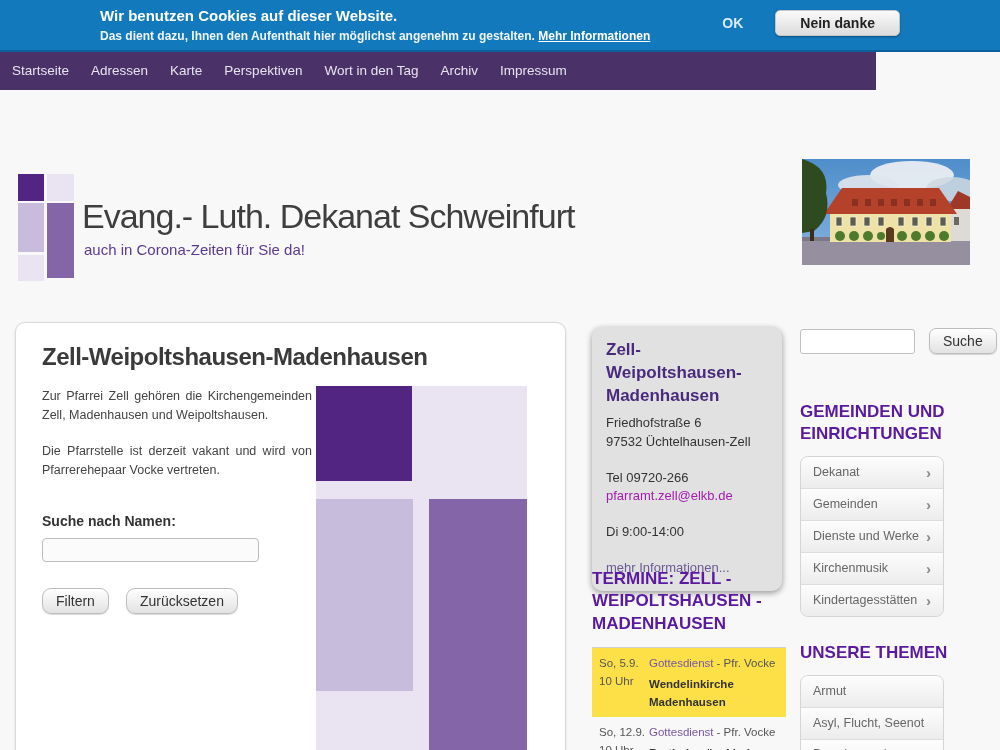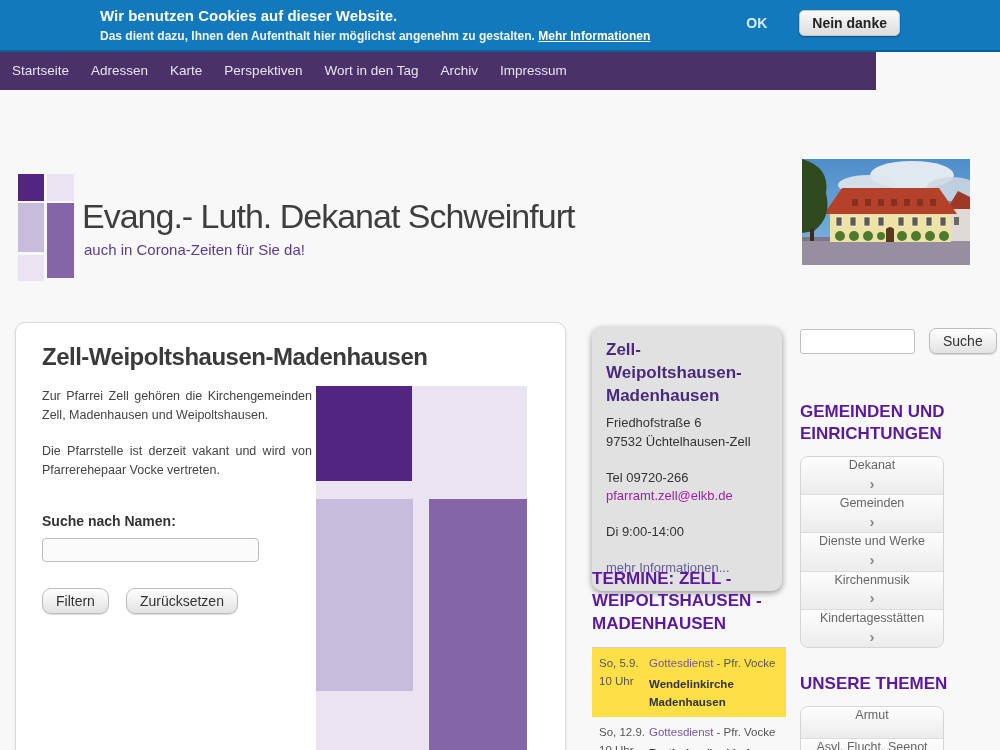--- a/index.html
+++ b/index.html
@@ -7,21 +7,21 @@
   #viewport{position:relative;width:1000px;height:750px;overflow:hidden;background:#f8f8f8;}
 
   
   .cookie-banner{position:absolute;top:0;left:0;width:1000px;height:52px;background:#1379bd;border-bottom:2px solid #0d5f9c;box-sizing:border-box;z-index:30;}
   .banner-inner{width:800px;margin:0 auto;display:flex;justify-content:space-between;align-items:flex-start;}
   .banner-title{color:#ffffff;font-weight:bold;font-size:15px;margin-top:7px;}
   .banner-msg{color:#eef5fb;font-weight:bold;font-size:12px;margin-top:5px;}
   .banner-msg a{color:#ffffff;text-decoration:underline;cursor:pointer;}
   .banner-actions{display:flex;align-items:center;gap:32px;margin-top:10px;}
   .ok-link{color:#d9ebf9;font-size:14px;font-weight:bold;cursor:pointer;}
-  .decline-btn{background:linear-gradient(180deg,#fafafa,#dcdcdc);border:1px solid #c6c6c6;border-radius:5px;padding:4px 12px;font-size:14px;font-weight:bold;color:#222;cursor:pointer;box-shadow:0 1px 2px rgba(0,0,0,.35);font-family:"Liberation Sans",sans-serif;}
+  .decline-btn{background:linear-gradient(180deg,#fafafa,#dcdcdc);border:1px solid #c6c6c6;border-radius:5px;padding:4px 24px;font-size:14px;font-weight:bold;color:#222;cursor:pointer;box-shadow:0 1px 2px rgba(0,0,0,.35);font-family:"Liberation Sans",sans-serif;}
 
   
   .main-nav{position:absolute;top:52px;left:0;width:876px;height:38px;background:#4a3269;display:flex;align-items:center;padding-left:1px;box-sizing:border-box;z-index:25;}
   .nav-item{color:#e8e3f0;font-size:13.5px;line-height:38px;padding:0 11px;cursor:pointer;}
 
   
   .site-header{position:absolute;top:90px;left:0;width:1000px;height:220px;background:#f8f8f8;}
   .header-logo{position:absolute;left:18px;top:84px;width:56px;height:107px;cursor:pointer;}
   .header-logo div{position:absolute;}
   .site-title{position:absolute;left:82px;top:107px;font-size:34px;color:#3f3e3e;letter-spacing:-1px;white-space:nowrap;}
@@ -67,21 +67,21 @@
   .event-location{font-weight:bold;color:#333;margin-top:2px;line-height:1.6;}
 
   
   .sidebar{position:absolute;left:800px;top:328px;width:171px;}
   .sidebar-search{display:flex;align-items:center;gap:14px;}
   .sidebar-search input{width:103px;height:19px;padding:2px 5px;border:1px solid #c0c0c0;border-radius:3px;background:#fff;font-size:13px;font-family:"Liberation Sans",sans-serif;}
   .sidebar-heading{font-size:17px;font-weight:bold;color:#5a1aa0;line-height:1.3;margin:0;}
   .h-gemeinden{margin-top:47px;}
   .h-themen{margin-top:25px;}
   .side-menu{margin-top:11px;width:144px;border:1px solid #d5d5d5;border-radius:8px;overflow:hidden;box-sizing:border-box;background:#f4f4f4;}
-  .side-menu-item{display:flex;align-items:center;min-height:31px;padding:0 12px;background:linear-gradient(180deg,#fdfdfd,#ececec);border-top:1px solid #dcdcdc;font-size:12.5px;color:#666;cursor:pointer;line-height:1.35;flex-direction:column;}
+  .side-menu-item{display:flex;justify-content:space-between;align-items:center;min-height:31px;padding:0 12px;background:linear-gradient(180deg,#fdfdfd,#ececec);border-top:1px solid #dcdcdc;font-size:12.5px;color:#666;cursor:pointer;line-height:1.35;}
   .side-menu-item:first-child{border-top:none;}
   .side-menu-item .chevron{color:#8a8a8a;font-weight:bold;font-size:15px;}
   .side-menu-item.tall{padding:6px 12px;}
 </style>
 </head>
 <body>
 
 <div id="viewport">
 
   <div class="cookie-banner">

